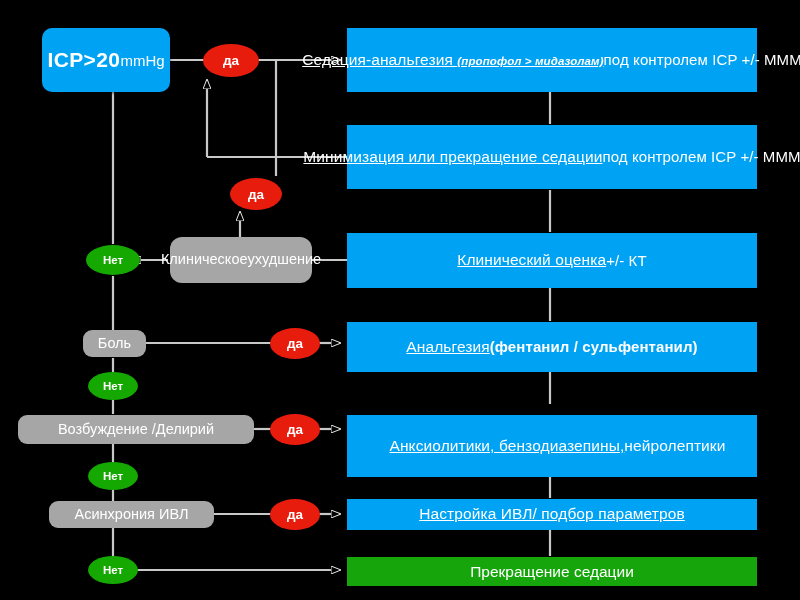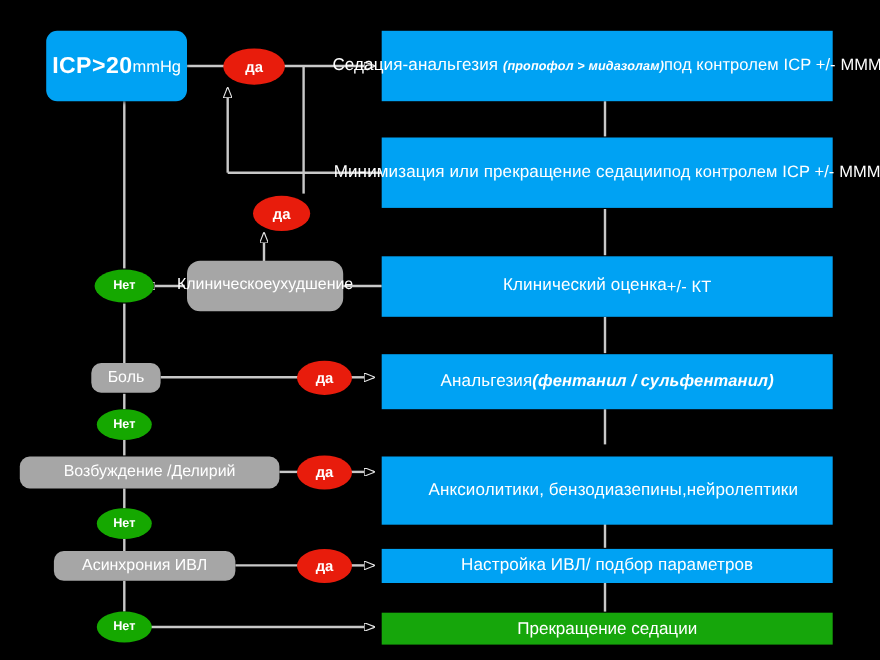--- a/index.html
+++ b/index.html
@@ -35,34 +35,34 @@
   .blue-box {
     background: #00A2F3;
     left: 347px;
     width: 410px;
     line-height: 1.18;
   }
   .blue-box .l1 {
     font-size: 15.5px;
     letter-spacing: 0.1px;
     white-space: nowrap;
+    text-decoration: underline;
   }
   .blue-box .l2 {
     font-size: 15px;
     letter-spacing: 0.1px;
     white-space: nowrap;
   }
   .blue-box .l3 {
     font-size: 15.5px;
     letter-spacing: 0.1px;
     white-space: nowrap;
   }
   .sub-italic {
     font-size: 11.5px;
-    font-style: italic;
     font-weight: bold;
   }
   .inline-italic {
     font-size: 11.5px;
     font-style: italic;
     font-weight: bold;
   }
   
   .green-box {
     background: #16A60B;

